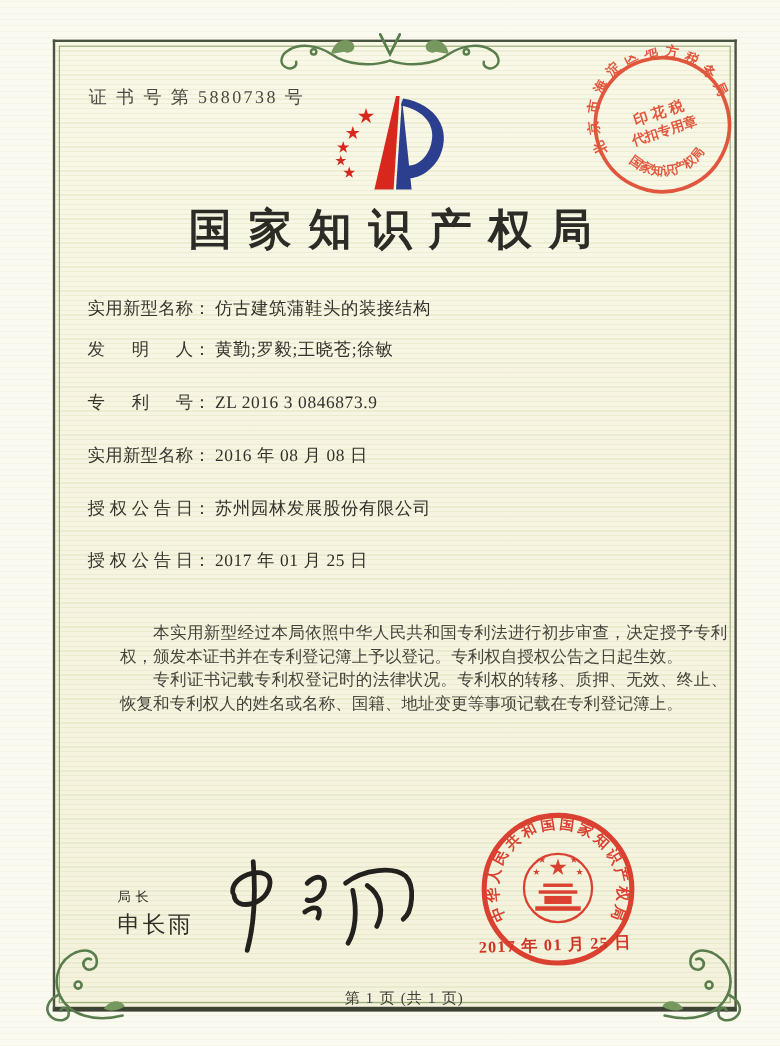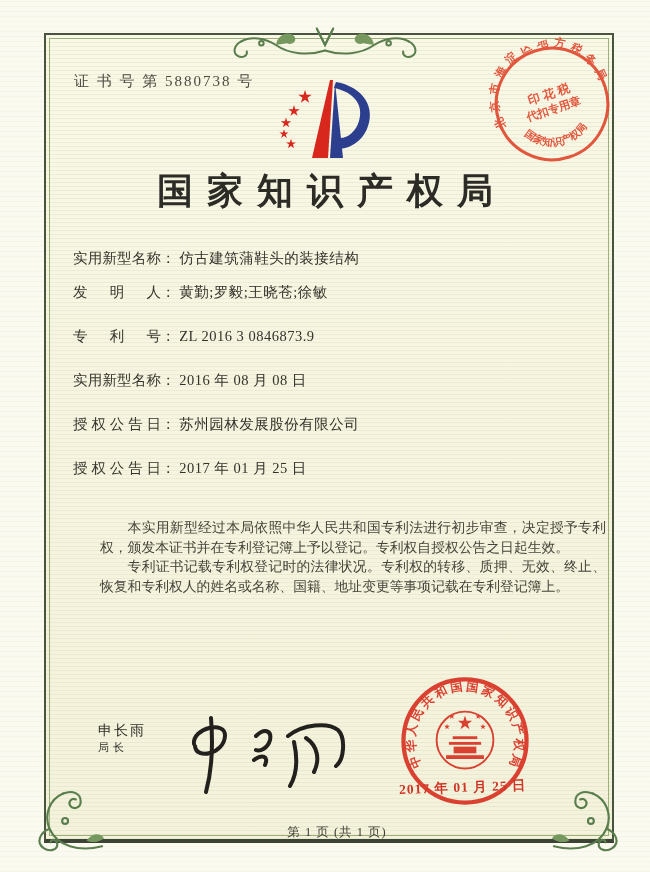--- a/index.html
+++ b/index.html
@@ -59,21 +59,21 @@
   
   .paras{
     position:absolute;left:73px;top:518px;width:506px;
     font-size:13.8px;line-height:19.6px;color:#46443a;
     text-align:justify;
     margin-left:27px;
   }
   .paras p{margin:0;text-indent:2em;}
   
   .signer-title{position:absolute;left:98px;top:740px;font-size:11px;letter-spacing:4px;color:#2f2e28;font-family:"Liberation Sans","DejaVu Sans",sans-serif;}
-  .signer-name{position:absolute;left:98px;top:722px;font-size:14px;letter-spacing:2px;color:#2f2e28;font-family:Liberation Serif, serif;}
+  .signer-name{position:absolute;left:98px;top:758px;font-size:19px;letter-spacing:2px;color:#2f2e28;font-family:Liberation Serif, serif;}
   .signature{position:absolute;left:168px;top:708px;}
   
   .official-seal{position:absolute;left:394px;top:670px;width:142px;height:142px;opacity:.93;}
   .seal-date{
     position:absolute;left:399px;top:778px;width:170px;
     font-size:13.5px;color:#cf3425;letter-spacing:1px;
     transform:rotate(-2deg);font-weight:700;
   }
   
   .footer-page{

